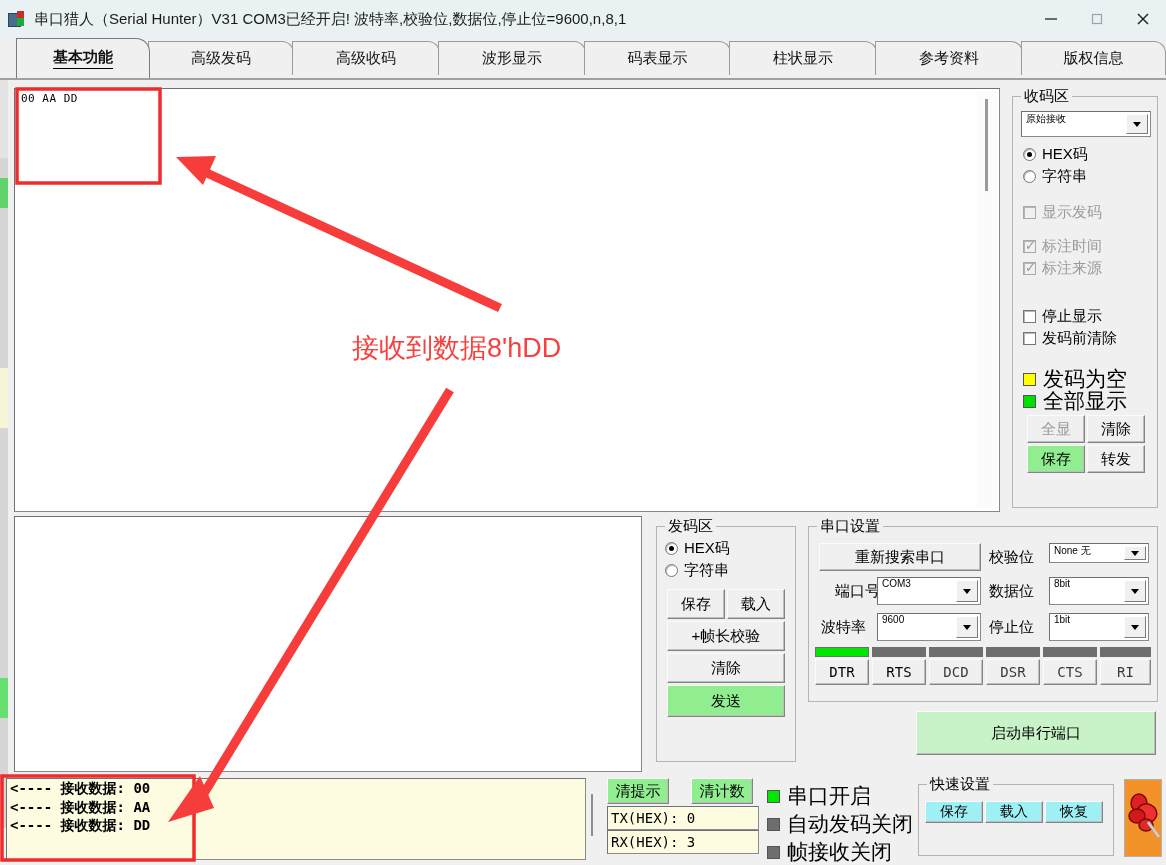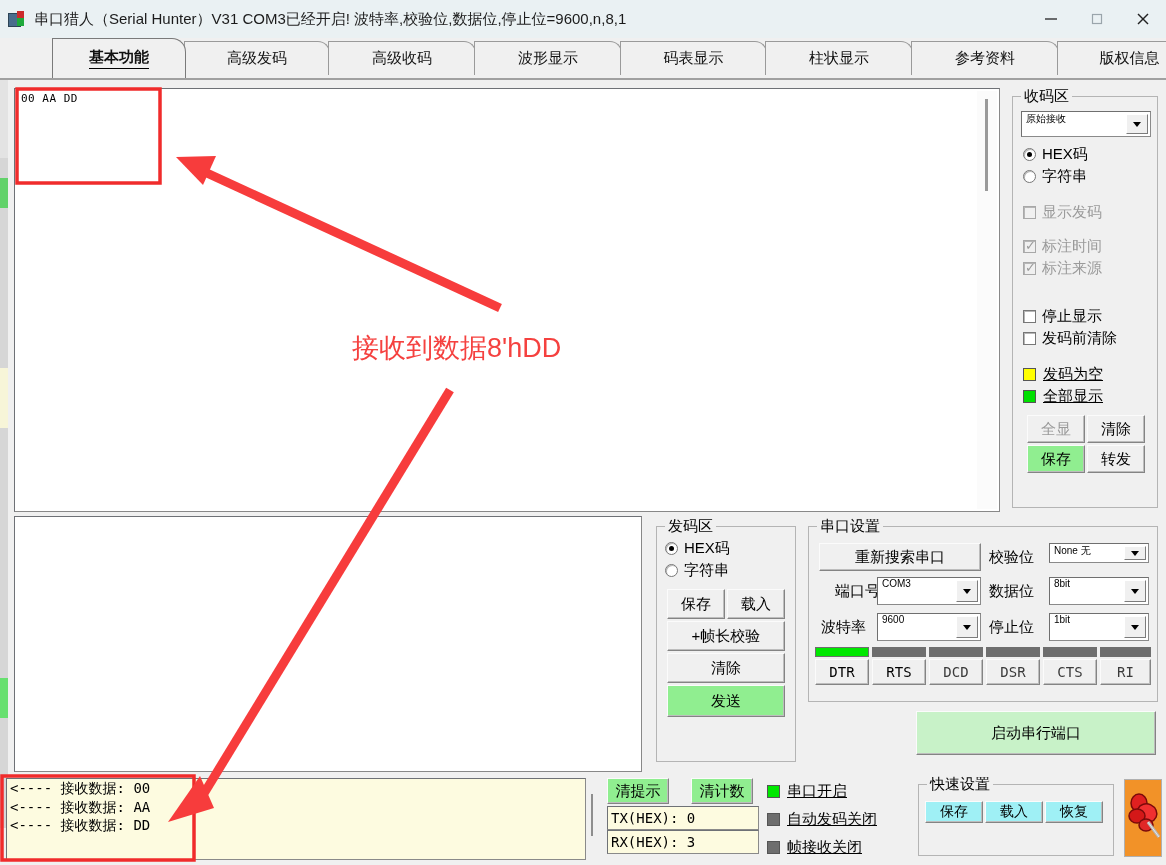--- a/index.html
+++ b/index.html
@@ -37,21 +37,20 @@
   
   .tabstrip{position:absolute;left:0;top:38px;width:1166px;height:42px;background:#f0f0f0;}
   .tabstrip .baseline{position:absolute;left:0;bottom:0;width:1166px;height:2px;background:#a0a0a0;}
   .tab{
     position:absolute;top:3px;height:34px;
     background:#f0f0f0;border:1px solid #9a9a9a;border-bottom:none;
     display:flex;align-items:center;justify-content:center;
     font-size:15px;color:#111;
     border-radius:0 12px 0 0;
     box-sizing:border-box;
-    margin-left:36px;
   }
   .tab.sel{
     top:0;height:40px;background:#f0f0f0;
     font-weight:bold;border-color:#7a7a7a;z-index:5;
     border-radius:0 14px 0 0;
   }
   .tab.sel .tl{border-bottom:1.5px solid #000;padding-bottom:1px;}
   .btn{
     background:#f0f0f0;border:1px solid #9c9c9c;
     border-top-color:#fbfbfb;border-left-color:#fbfbfb;
@@ -94,37 +93,37 @@
   .radio.on .ro:after{content:"";position:absolute;left:3px;top:3px;width:5px;height:5px;border-radius:50%;background:#000;}
   .chk{position:absolute;display:flex;align-items:center;font-size:15px;white-space:nowrap;}
   .chk .cb{
     width:13px;height:13px;background:#fff;border:1px solid #777;
     box-shadow:inset 1px 1px 0 #b6b6b6;margin-right:6px;flex:none;position:relative;box-sizing:border-box;
   }
   .chk.dim{color:#9a9a9a;}
   .chk.dim .cb{background:#f0f0f0;border-color:#a8a8a8;}
   .chk .tick{position:absolute;left:1px;top:-2px;font-size:13px;line-height:13px;color:#000;}
   .chk.dim .tick{color:#9a9a9a;}
-  .led{position:absolute;display:flex;align-items:center;font-size:15px;white-space:nowrap;text-decoration:underline;}
+  .led{position:absolute;display:flex;align-items:center;font-size:21px;white-space:nowrap;}
   .led .sq{width:13px;height:13px;border:1px solid #555;margin-right:7px;flex:none;box-sizing:border-box;}
   .lbl{position:absolute;font-size:15px;white-space:nowrap;color:#000;}
 
   
   .rx-area{position:absolute;left:14px;top:88px;width:986px;height:424px;}
   .rx-inner{position:absolute;left:0;top:0;right:0;bottom:0;background:#fff;border:1px solid #888;border-top-color:#6e7176;border-left-color:#6e7176;box-sizing:border-box;}
   .rx-text{position:absolute;left:6px;top:3px;font-family:"DejaVu Sans Mono","Liberation Mono",monospace;font-size:11px;color:#000;letter-spacing:0.5px;}
   .rx-scroll{position:absolute;right:2px;top:2px;bottom:2px;width:20px;background:#fbfbfb;}
   .rx-thumb{position:absolute;left:8px;top:8px;width:3px;height:92px;background:#9a9a9a;}
 
   
   .tx-area{position:absolute;left:14px;top:516px;width:628px;height:256px;}
   .tx-inner{position:absolute;left:0;top:0;right:0;bottom:0;background:#fff;border:1px solid #888;border-top-color:#6e7176;border-left-color:#6e7176;box-sizing:border-box;}
 
   
-  .log{position:absolute;left:6px;top:778px;width:580px;height:82px;background:#fdfbe0;border:1px solid #8a8a8a;border-top-color:#6e7176;border-left-color:#6e7176;box-sizing:border-box;}
+  .log{position:absolute;left:6px;top:778px;width:580px;height:82px;background:#fdfbe0;border:1px solid #8a8a8a;border-top-color:#6e7176;border-left-color:#6e7176;box-sizing:border-box;font-weight:bold;}
   .log .line{font-family:"DejaVu Sans Mono","Liberation Mono",monospace;font-size:14px;color:#000;padding-left:3px;line-height:18.5px;white-space:pre;}
   .log-scroll{position:absolute;left:586px;top:780px;width:14px;height:78px;}
   .log-scroll .bar{position:absolute;left:5px;top:14px;width:2px;height:42px;background:#8e8e8e;}
 
   .counterbox{
     position:absolute;background:#fdfbe0;border:1px solid #8a8a8a;
     border-top-color:#6e7176;border-left-color:#6e7176;box-sizing:border-box;
     display:flex;align-items:center;padding-left:3px;
     font-family:"DejaVu Sans Mono","Liberation Mono",monospace;font-size:14px;
   }

